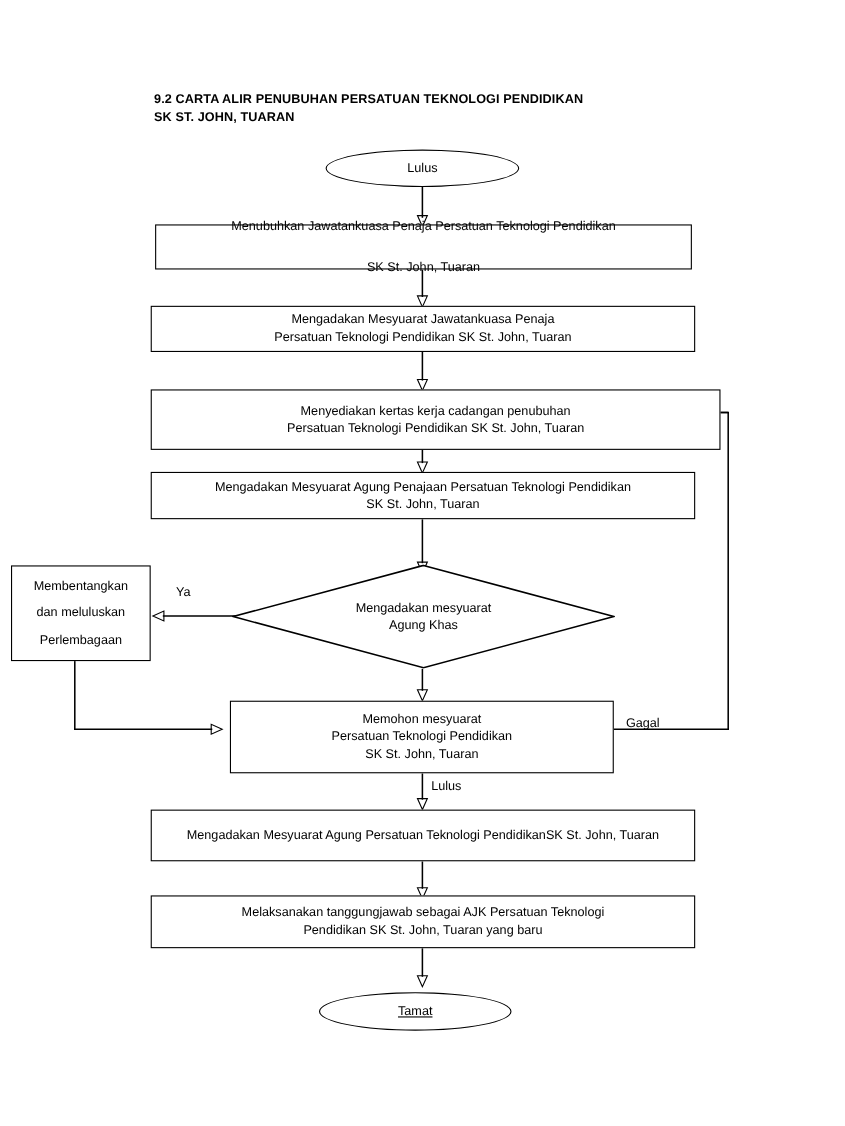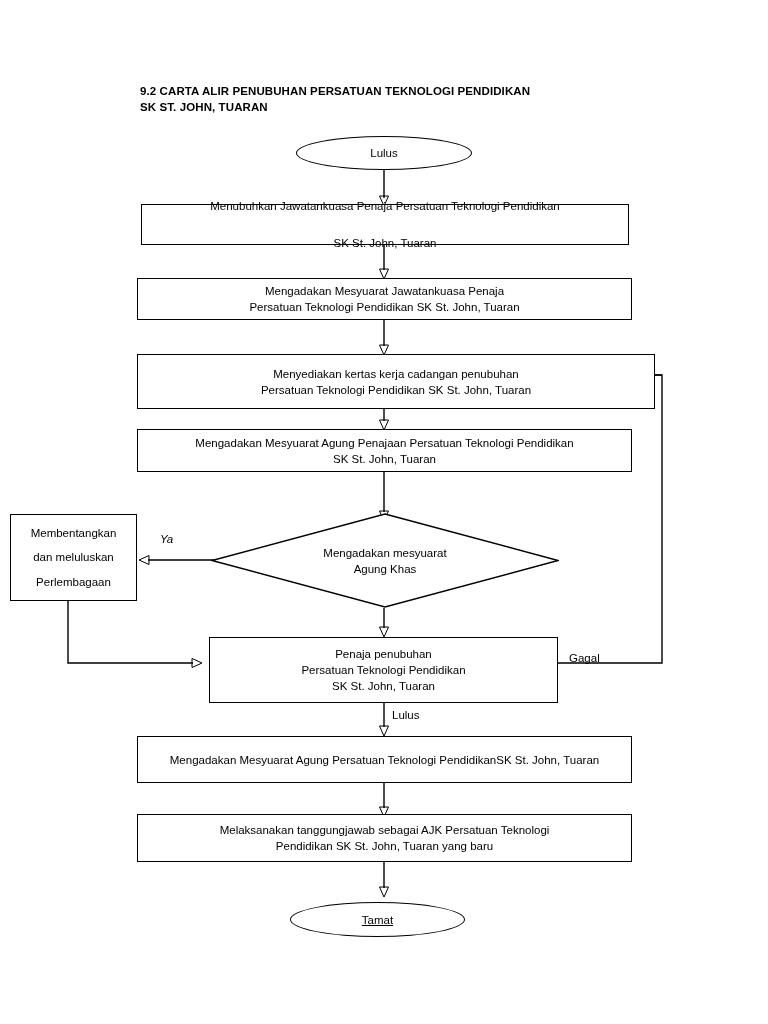--- a/index.html
+++ b/index.html
@@ -164,30 +164,30 @@
   <div class="decision-wrap" style="left:211px; top:513px; width:348px; height:95px;">
     <svg width="348" height="95" viewBox="0 0 348 95" style="position:absolute; left:0; top:0;">
       <polygon points="174,1 347,47.5 174,94 1,47.5" fill="#ffffff" stroke="#000000" stroke-width="1.4"></polygon>
     </svg>
     <div class="decision-label" style="flex-direction:column;">
       <span>Mengadakan mesyuarat</span>
       <span>Agung Khas</span>
     </div>
   </div>
 
-  <div class="edge-label" style="left:160px; top:532px;font-style:italic;">Ya</div>
+  <div class="edge-label" style="left:160px; top:532px;">Ya</div>
 
   <div class="node" style="left:10px; top:514px; width:127px; height:87px; flex-direction:column; justify-content:space-around; padding:6px 4px;">
     <span>Membentangkan</span>
     <span>dan meluluskan</span>
     <span>Perlembagaan</span>
   </div>
 
   <div class="node" style="left:209px; top:637px; width:349px; height:66px; flex-direction:column;">
-    <span>Penaja penubuhan</span>
+    <span>Memohon mesyuarat</span>
     <span>Persatuan Teknologi Pendidikan</span>
     <span>SK St. John, Tuaran</span>
   </div>
 
   <div class="edge-label" style="left:569px; top:651px;">Gagal</div>
 
   <div class="edge-label" style="left:392px; top:708px;">Lulus</div>
 
   <div class="node" style="left:137px; top:736px; width:495px; height:47px; ">
     <span>Mengadakan Mesyuarat Agung Persatuan Teknologi Pendidikan</span>

